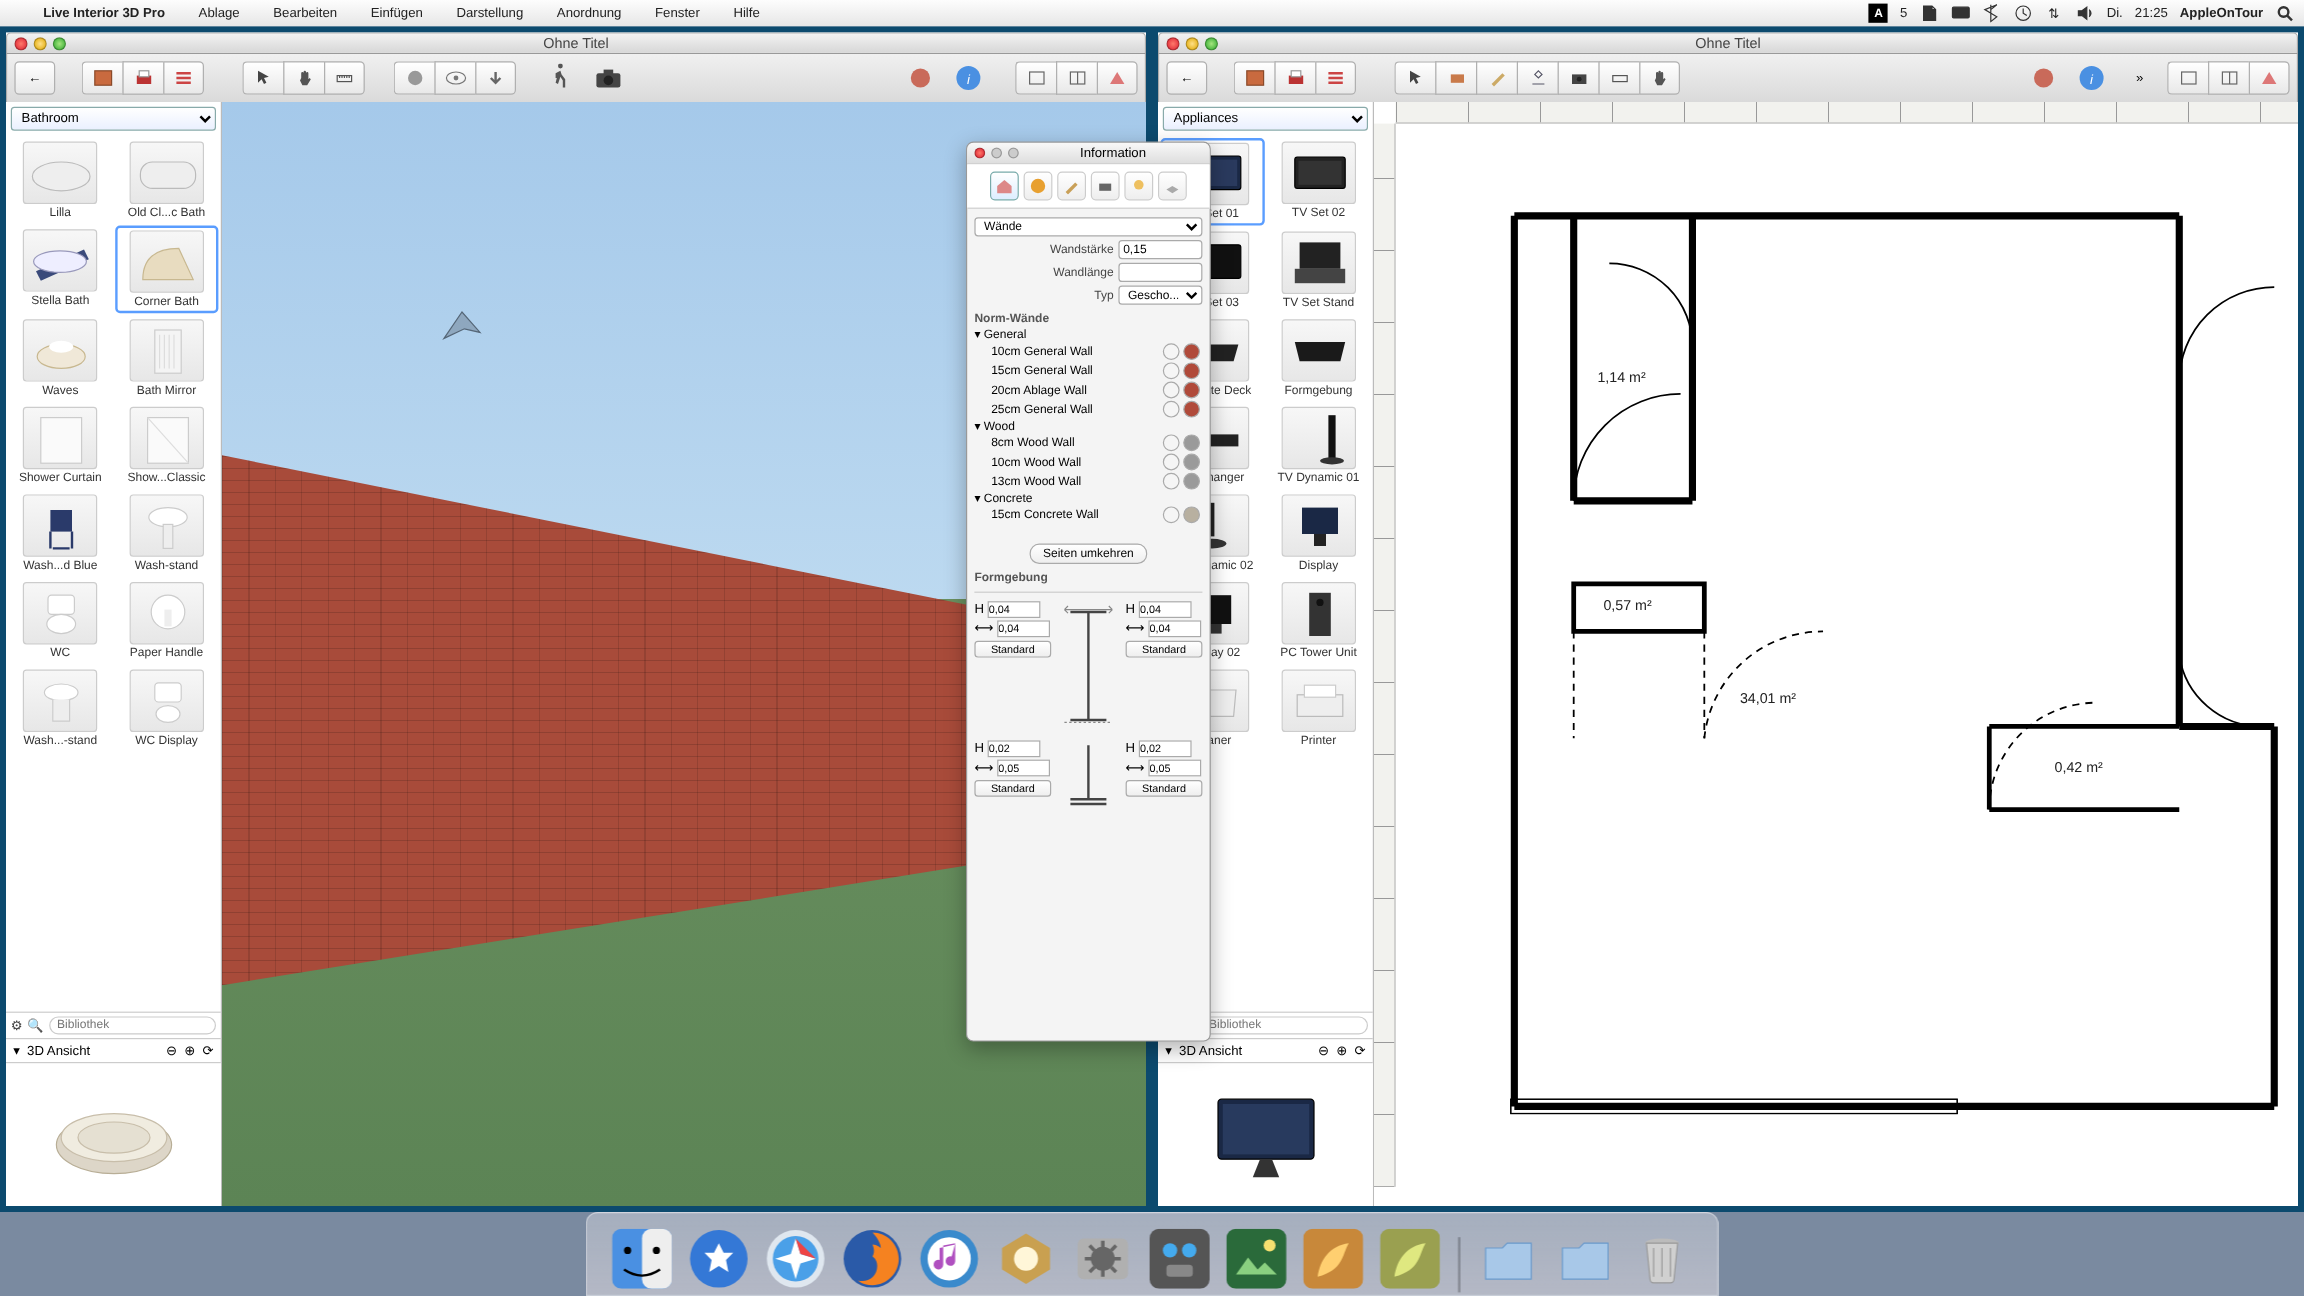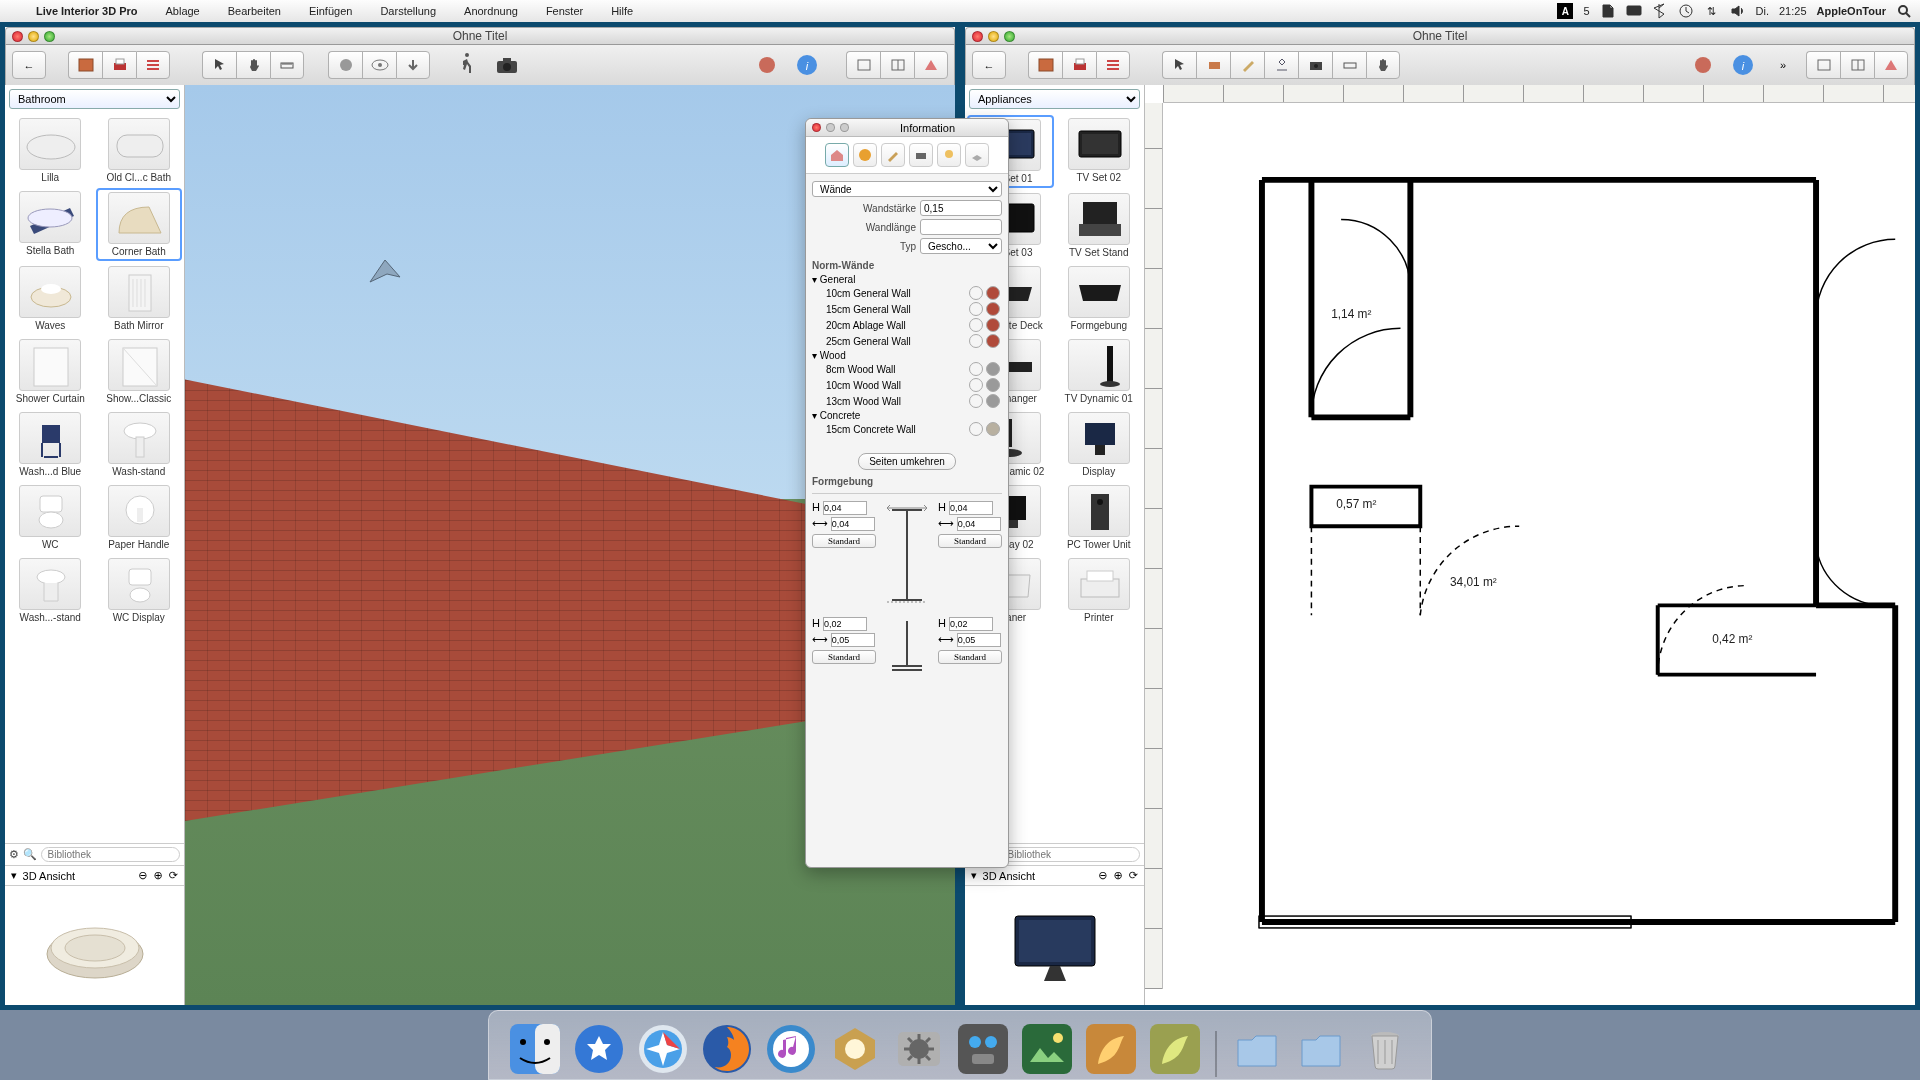--- a/index.html
+++ b/index.html
@@ -75,34 +75,34 @@
 
 .info-panel { position: absolute; left: 805px; top: 118px; width: 204px; height: 750px; background: #f4f4f4; border: 1px solid #999; border-radius: 6px; box-shadow: 0 6px 18px rgba(0,0,0,.3); display: flex; flex-direction: column; font-size: 10px; }
 .info-head { height: 18px; background: linear-gradient(#f8f8f8,#dedede); border-bottom: 1px solid #bbb; border-radius: 6px 6px 0 0; display: flex; align-items: center; padding: 0 6px; gap: 4px; font-size: 11px; }
 .info-head .traffic span { width: 9px; height: 9px; }
 .info-tabs { display: flex; gap: 4px; padding: 6px; background: #fff; border-bottom: 1px solid #ccc; justify-content: center; }
 .info-tab { width: 24px; height: 24px; border: 1px solid #ccc; border-radius: 4px; background: linear-gradient(#fff,#eee); display: flex; align-items: center; justify-content: center; }
 .info-tab.active { border-color: #7aa; background: linear-gradient(#fff,#def); }
 .info-body { flex: 1; overflow-y: auto; padding: 4px 6px; }
 .info-row { display: flex; align-items: center; gap: 4px; margin: 3px 0; }
 .info-row label { flex: 1; text-align: right; color: #444; font-size: 10px; }
-.info-row input, .info-row select { width: 82px; font-size: 10px; height: 16px; border: 1px solid #aaa; border-radius: 3px; padding: 0 3px; background: #fff; }
+.info-row input, .info-row select { width: 70px; font-size: 10px; height: 16px; border: 1px solid #aaa; border-radius: 3px; padding: 0 3px; background: #fff; }
 .info-section { font-size: 10px; font-weight: bold; color: #555; margin: 6px 0 2px; }
 .wall-row { display: flex; align-items: center; justify-content: space-between; padding: 1px 2px; }
 .wall-row .swatches { display: flex; gap: 3px; }
 .swatch { width: 14px; height: 14px; border-radius: 50%; border: 1px solid #aaa; }
 .sw-white { background: #f5f5f5; }
 .sw-brick { background: #b04a3a; }
 .sw-grey { background: #9a9a9a; }
 .sw-concrete { background: #b8b0a0; }
 .formgebung { border-top: 1px solid #ccc; padding-top: 6px; margin-top: 6px; }
 .form-cols { display: flex; gap: 6px; }
 .form-col { flex: 1; }
 .form-col input { width: 44px; font-size: 9px; height: 14px; border: 1px solid #aaa; margin: 1px 0; }
-.form-col button { width: 100%; font-size: 9px; height: 14px; border: 1px solid #aaa; background: linear-gradient(#fff,#eee); border-radius: 3px; margin-top: 2px; font-family: Liberation Serif, serif; }
+.form-col button { width: 100%; font-size: 9px; height: 14px; border: 1px solid #aaa; background: linear-gradient(#fff,#eee); border-radius: 3px; margin-top: 2px; }
 .profile-svg { width: 50px; height: 110px; margin: 0 auto; display: block; }
 .seiten-btn { display: block; margin: 16px auto 6px; font-size: 10px; padding: 2px 10px; border: 1px solid #aaa; border-radius: 8px; background: linear-gradient(#fff,#eee); }
 
 
 .dock { position: absolute; bottom: 0; left: 50%; transform: translateX(-50%); height: 70px; padding: 6px 18px 2px; display: flex; gap: 8px; align-items: flex-end;
   background: linear-gradient(rgba(230,230,235,.4), rgba(200,200,210,.75)); border-radius: 10px 10px 0 0; border: 1px solid rgba(255,255,255,.4); backdrop-filter: blur(2px); }
 .dock .dicon { width: 56px; height: 56px; border-radius: 10px; display: flex; align-items: center; justify-content: center; }
 .dock .sep { width: 2px; height: 46px; background: rgba(0,0,0,.25); margin: 0 4px; }
 
 

